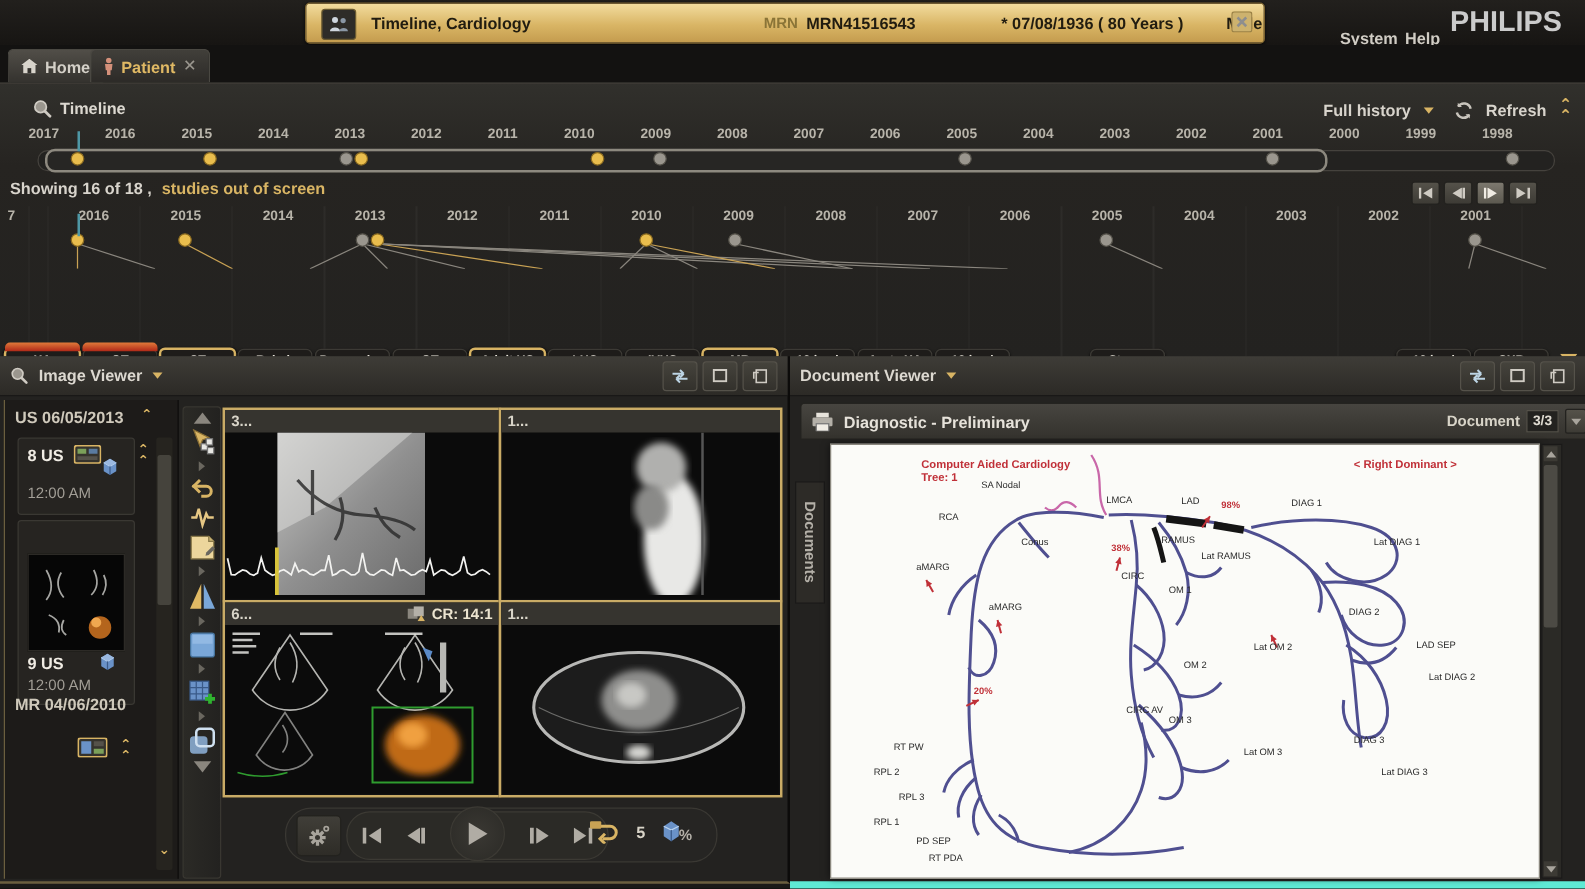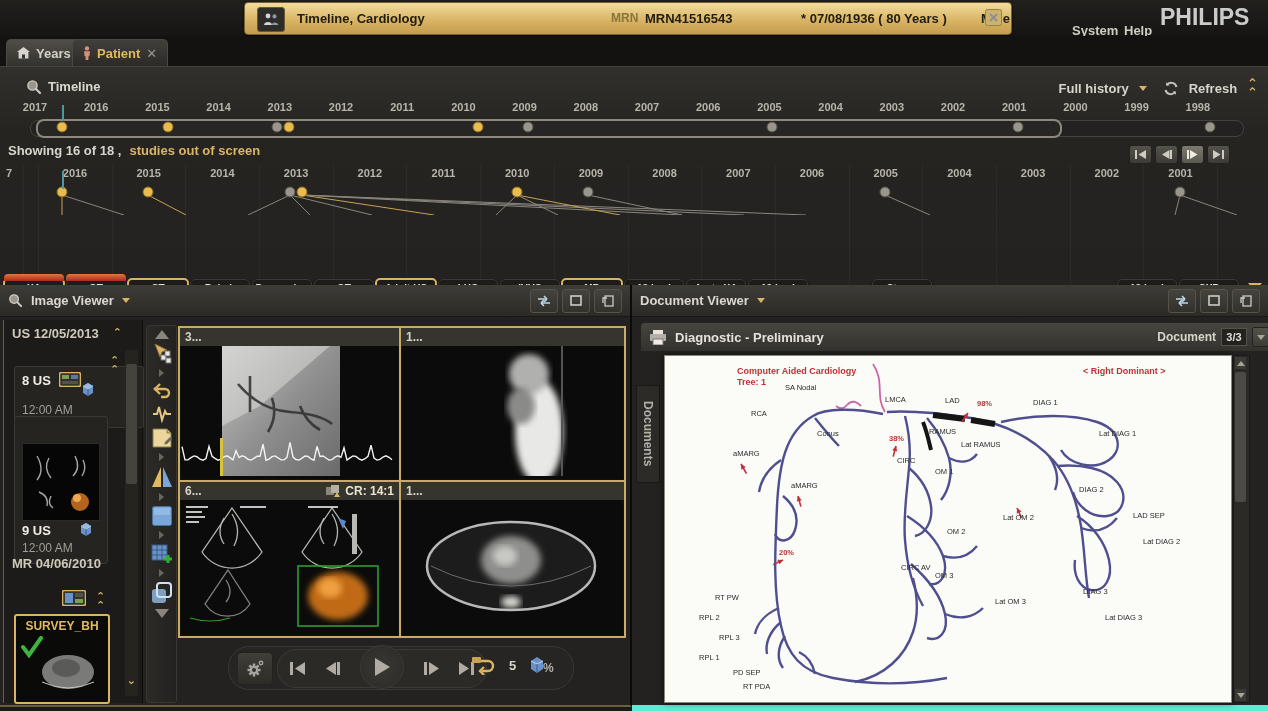--- a/index.html
+++ b/index.html
@@ -137,21 +137,21 @@
   </div>
 
   <div class="abs" id="tab-bar">
     <div class="abs tab" id="tab-home">
       <span>
           <svg width="13" height="12" viewBox="0 0 13 12">
             <path d="M6.5 0L0 5h1.6v6.5h9.8V5H13z" fill="#d8d4cc"></path>
             <rect x="5" y="7.5" width="3" height="4" fill="#34322e"></rect>
           </svg>
         </span>
-      <span>Years</span>
+      <span>Home</span>
     </div>
     <div class="abs tab" id="tab-patient">
       <span>
           <svg width="8" height="14" viewBox="0 0 8 14">
             <circle cx="4" cy="2.4" r="2.2" fill="#d4907a"></circle>
             <path d="M1 5.2h6l-.6 5h-1V14h-2.8V10.2h-1z" fill="#d4907a"></path>
           </svg>
         </span>
       <span>Patient</span>
       <span style="color:#9a968e;font-weight:bold;">✕</span>
@@ -838,24 +838,24 @@
         <div class="hbtn">
             <svg width="12" height="12" viewBox="0 0 12 12">
               <rect x="3" y="1" width="8" height="10" fill="none" stroke="#cfcbc3" stroke-width="1.3"></rect>
               <path d="M1 8V3h4" fill="none" stroke="#cfcbc3" stroke-width="1.3"></path>
             </svg>
           </div>
       </div>
     </div>
 
     <div class="abs" id="thumb-col">
-      <div class="grp-head">US 12/05/2013</div>
+      <div class="grp-head">US 06/05/2013</div>
       <div class="abs chev" style="right:20px;top:8px;">⌃</div>
 
-      <div class="thumb-item" style="top:46px;height:60px;padding-left:36px;">
+      <div class="thumb-item" style="top:30px;height:60px;">
         <div class="nm" style="position:absolute;left:7px;top:6px;">8 US</div>
         <div class="abs" style="left:44px;top:5px;">
             <svg width="22" height="15" viewBox="0 0 22 15">
               <rect x="0.5" y="0.5" width="21" height="14" rx="2" fill="#35332d" stroke="#d8b464" stroke-width="1.5"></rect>
               <rect x="3" y="3" width="7" height="4" fill="#7ba05a"></rect>
               <rect x="12" y="3" width="7" height="4" fill="#5a7ba0"></rect>
               <rect x="3" y="9" width="16" height="3" fill="#55524a"></rect>
             </svg>
           </div>
         <div class="abs" style="left:64px;top:14px;">
@@ -898,33 +898,20 @@
       <div class="abs" style="left:58px;top:270px;">
           <svg width="24" height="16" viewBox="0 0 24 16">
             <rect x="0.5" y="0.5" width="23" height="15" rx="2" fill="#35332d" stroke="#d8b464" stroke-width="1.5"></rect>
             <rect x="3" y="3" width="8" height="10" fill="#6a92c8"></rect>
             <rect x="13" y="3" width="8" height="4" fill="#55524a"></rect>
             <rect x="13" y="9" width="8" height="4" fill="#7ba05a"></rect>
           </svg>
         </div>
       <div class="abs chev" style="left:92px;top:272px;">⌃<br>⌃</div>
 
-      <div class="thumb-item" style="top:294px;height:86px;border:2px solid #d8b464;background:#0a0a09;">
-        <div class="nm" style="position:absolute;left:0;top:3px;width:100%;text-align:center;color:#e0b964;font-size:12px;">SURVEY_BH</div>
-        <div class="abs" style="left:4px;top:20px;">
-            <svg width="24" height="22" viewBox="0 0 24 22">
-              <path d="M3 11l6 8L21 2" fill="none" stroke="#3db53d" stroke-width="4" stroke-linecap="round"></path>
-            </svg>
-          </div>
-        <svg class="abs" style="left:14px;top:26px;" width="70" height="54" viewBox="0 0 70 54">
-          <ellipse cx="38" cy="30" rx="26" ry="17" fill="#8e8e8c" opacity="0.85"></ellipse>
-            <ellipse cx="36" cy="26" rx="14" ry="9" fill="#5a5a58"></ellipse>
-            <path d="M12 40q26 12 52 0" stroke="#c8c8c4" fill="none"></path>
-        </svg>
-      </div>
       <div id="scrollbar-iv">
           <div class="thumb"></div>
         </div>
       <div class="abs chev" style="right:6px;bottom:18px;">⌄</div>
     </div>
 
     <div class="abs" id="iv-toolbar">
       <div class="tbtn">
           <span class="scrollarr" style="border-bottom:9px solid #8a867e;"></span>
         </div>

